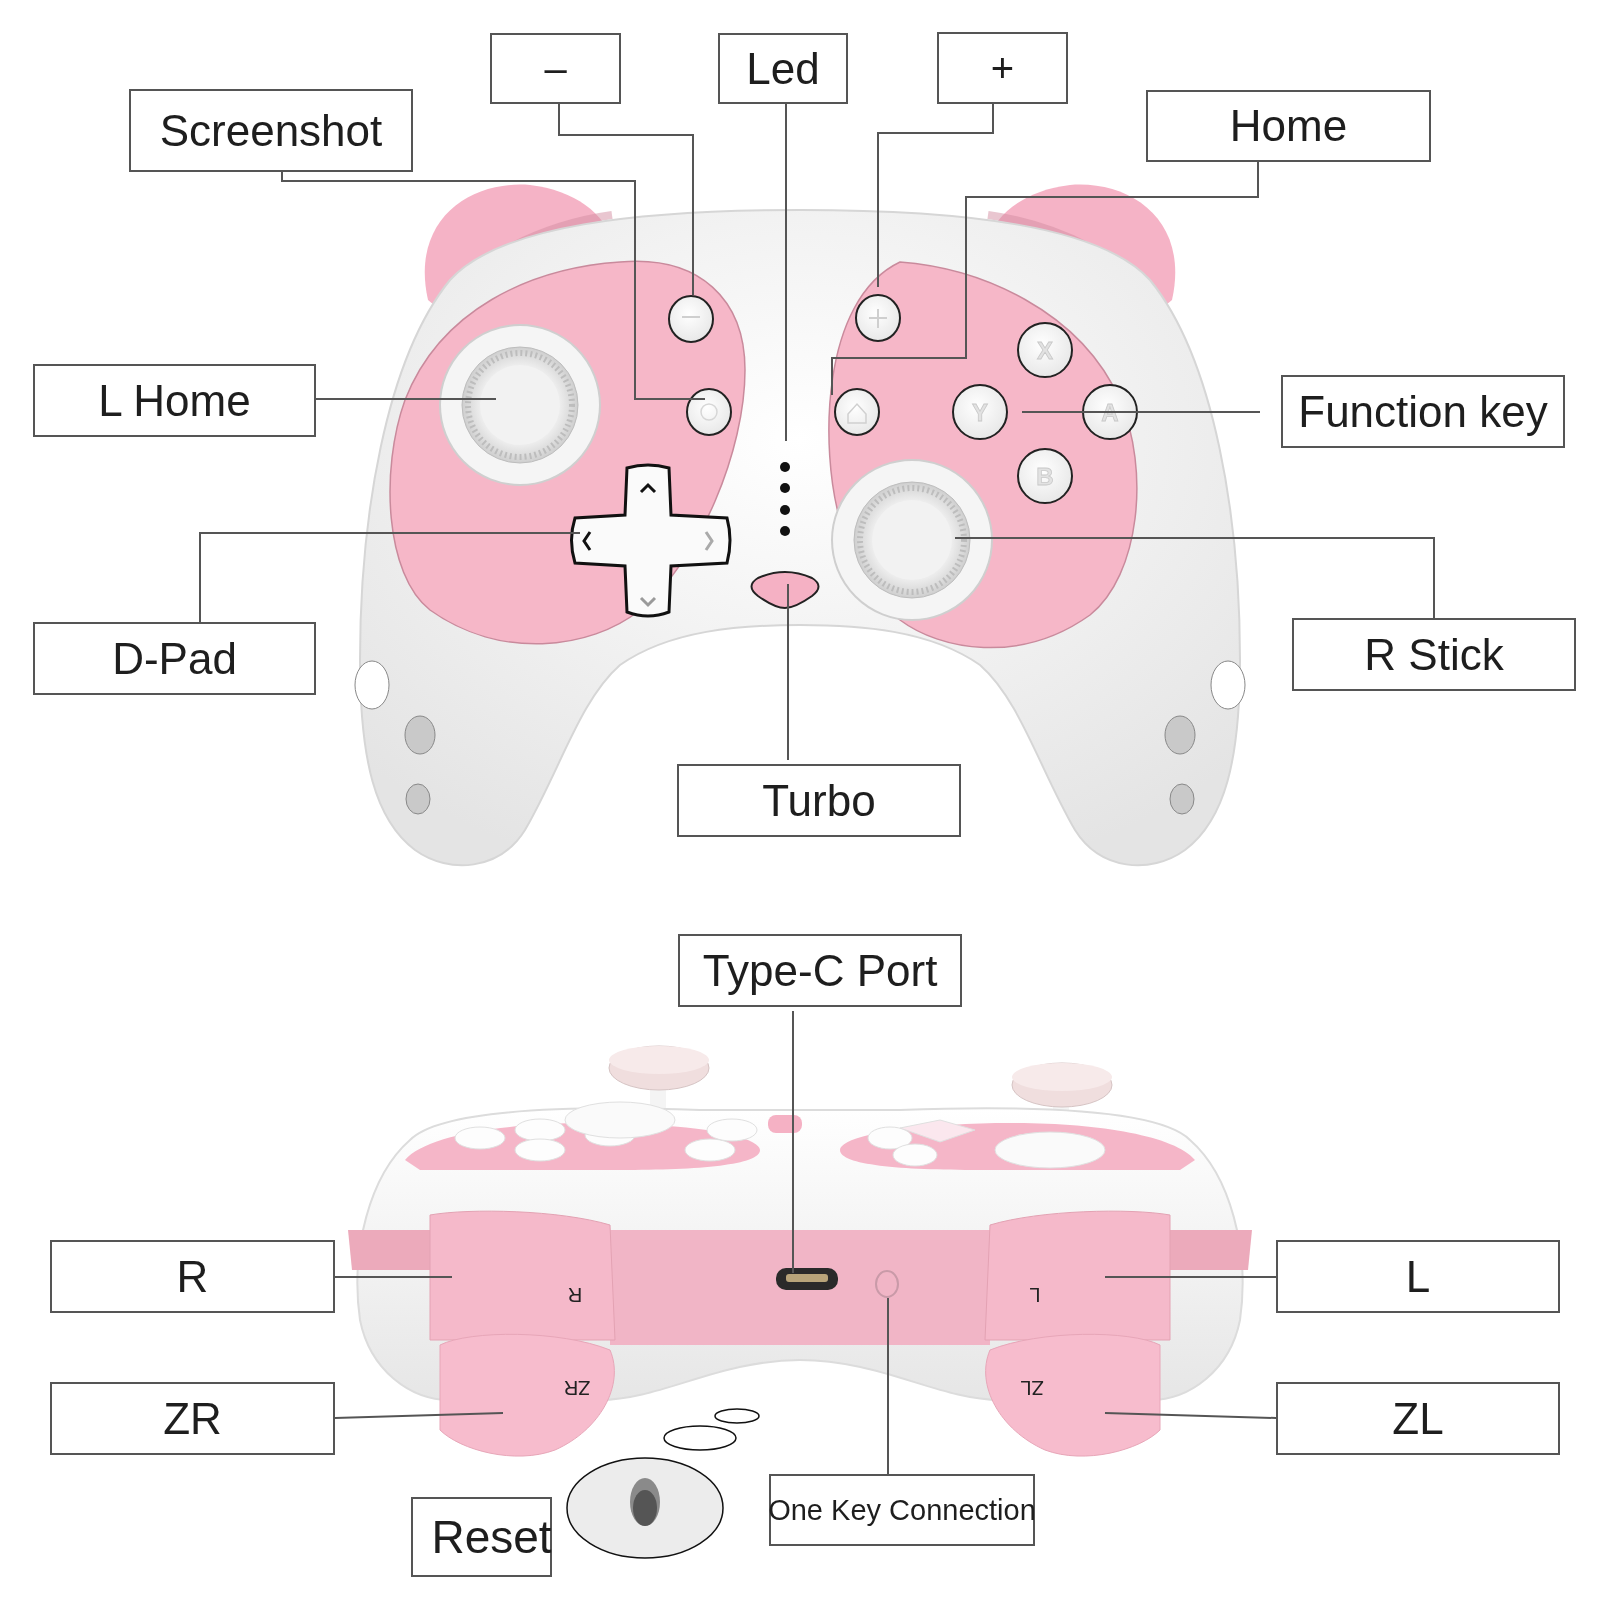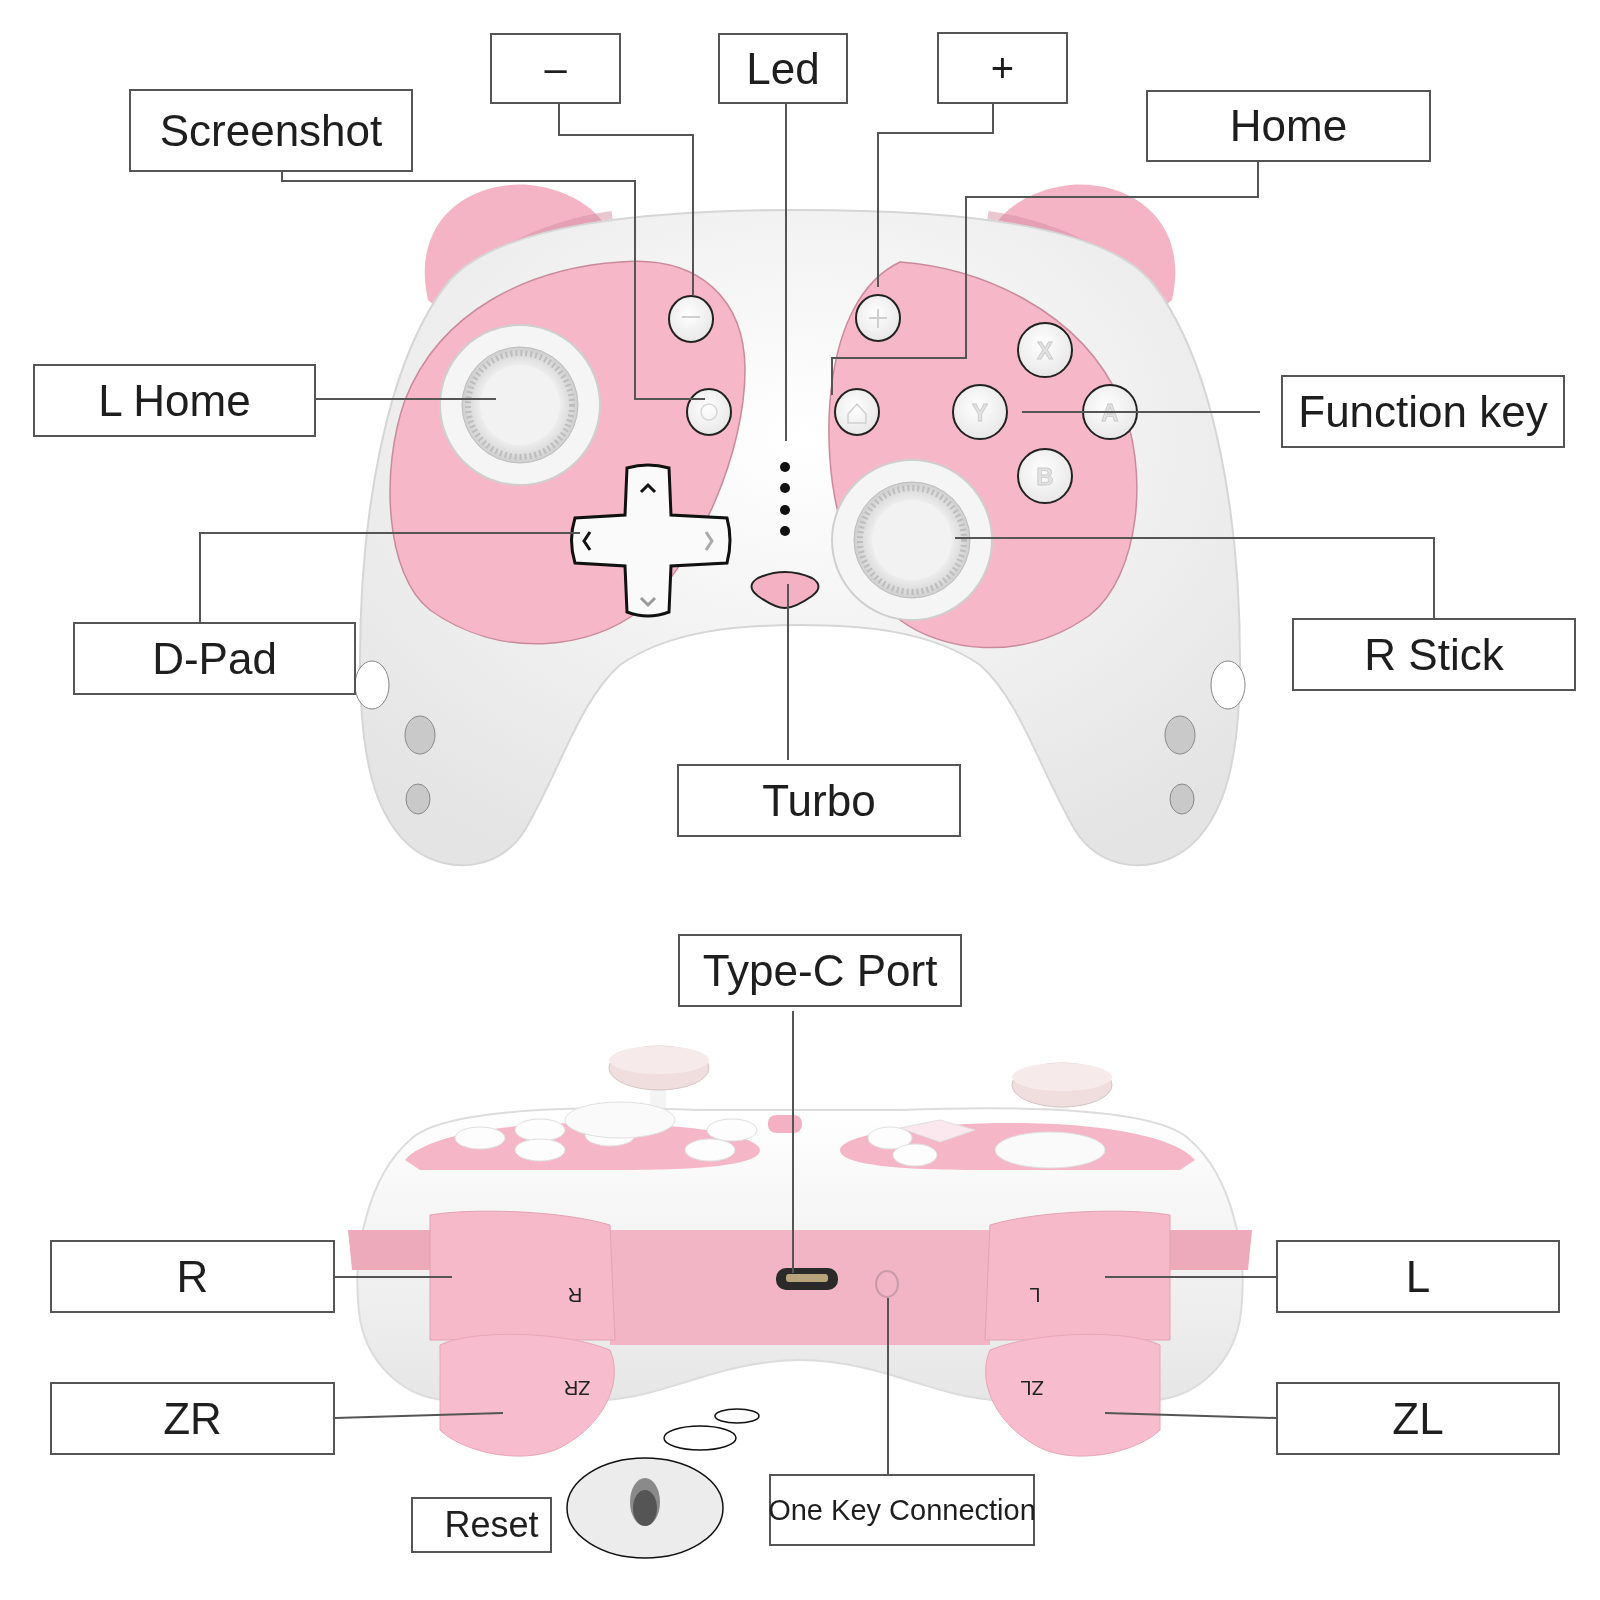--- a/index.html
+++ b/index.html
@@ -252,24 +252,24 @@
     </g>
   </svg>
 
   <div class="label-box" style="left:490px; top:33px; width:131px; height:71px; font-size:40px;">–</div>
   <div class="label-box" style="left:718px; top:33px; width:130px; height:71px; font-size:44px;">Led</div>
   <div class="label-box" style="left:937px; top:32px; width:131px; height:72px; font-size:40px;">+</div>
   <div class="label-box" style="left:129px; top:89px; width:284px; height:83px; font-size:44px;">Screenshot</div>
   <div class="label-box" style="left:1146px; top:90px; width:285px; height:72px; font-size:44px;">Home</div>
   <div class="label-box" style="left:33px; top:364px; width:283px; height:73px; font-size:44px;">L Home</div>
   <div class="label-box" style="left:1281px; top:375px; width:284px; height:73px; font-size:44px;">Function key</div>
-  <div class="label-box" style="left:33px; top:622px; width:283px; height:73px; font-size:44px;margin-left:40px;">D-Pad</div>
+  <div class="label-box" style="left:33px; top:622px; width:283px; height:73px; font-size:44px;">D-Pad</div>
   <div class="label-box" style="left:1292px; top:618px; width:284px; height:73px; font-size:44px;">R Stick</div>
   <div class="label-box" style="left:677px; top:764px; width:284px; height:73px; font-size:44px;">Turbo</div>
 
   <div class="label-box" style="left:678px; top:934px; width:284px; height:73px; font-size:44px;">Type-C Port</div>
   <div class="label-box" style="left:50px; top:1240px; width:285px; height:73px; font-size:44px;">R</div>
   <div class="label-box" style="left:1276px; top:1240px; width:284px; height:73px; font-size:44px;">L</div>
   <div class="label-box" style="left:50px; top:1382px; width:285px; height:73px; font-size:44px;">ZR</div>
   <div class="label-box" style="left:1276px; top:1382px; width:284px; height:73px; font-size:44px;">ZL</div>
-  <div class="label-box" style="left:411px; top:1497px; width:141px; height:56px; font-size:36px;padding-left:20px;">Reset</div>
+  <div class="label-box" style="left:411px; top:1497px; width:141px; height:80px; font-size:46px;padding-left:20px;">Reset</div>
   <div class="label-box" style="left:769px; top:1474px; width:266px; height:72px; font-size:29px;">One Key Connection</div>
 </div>
 
 </body></html>

